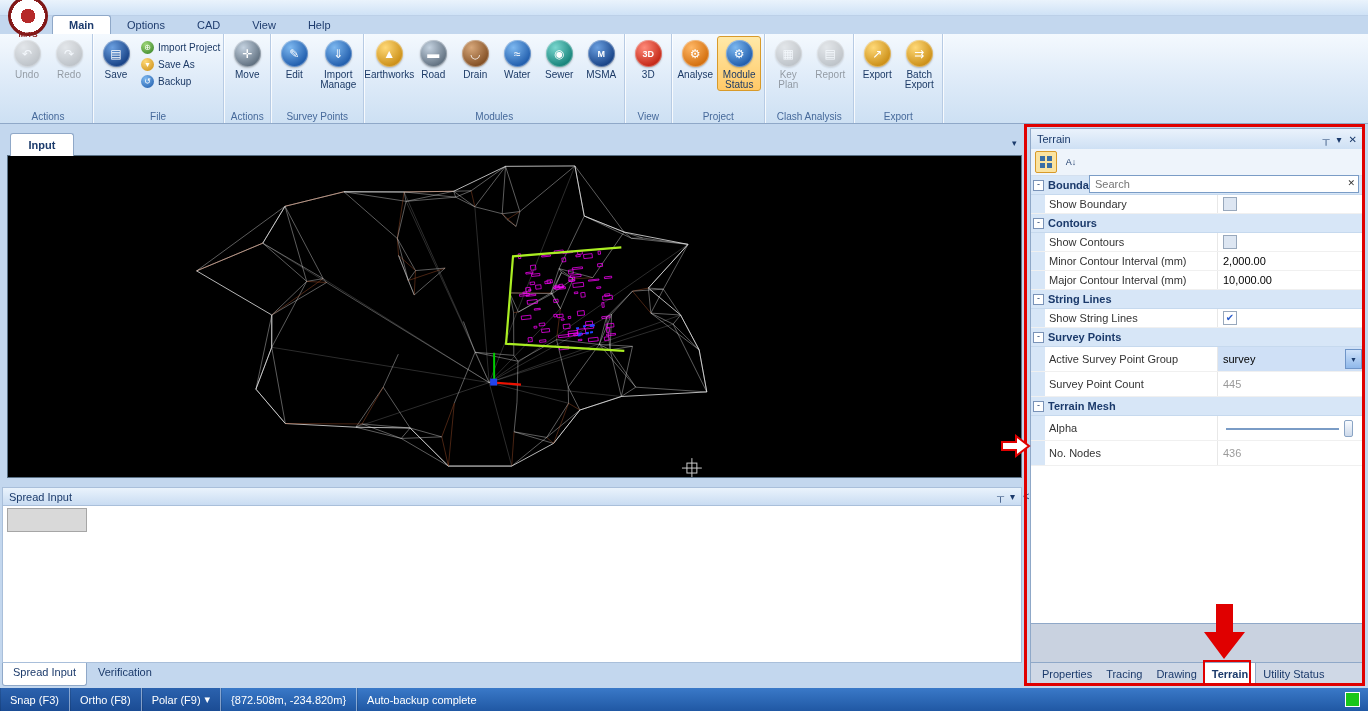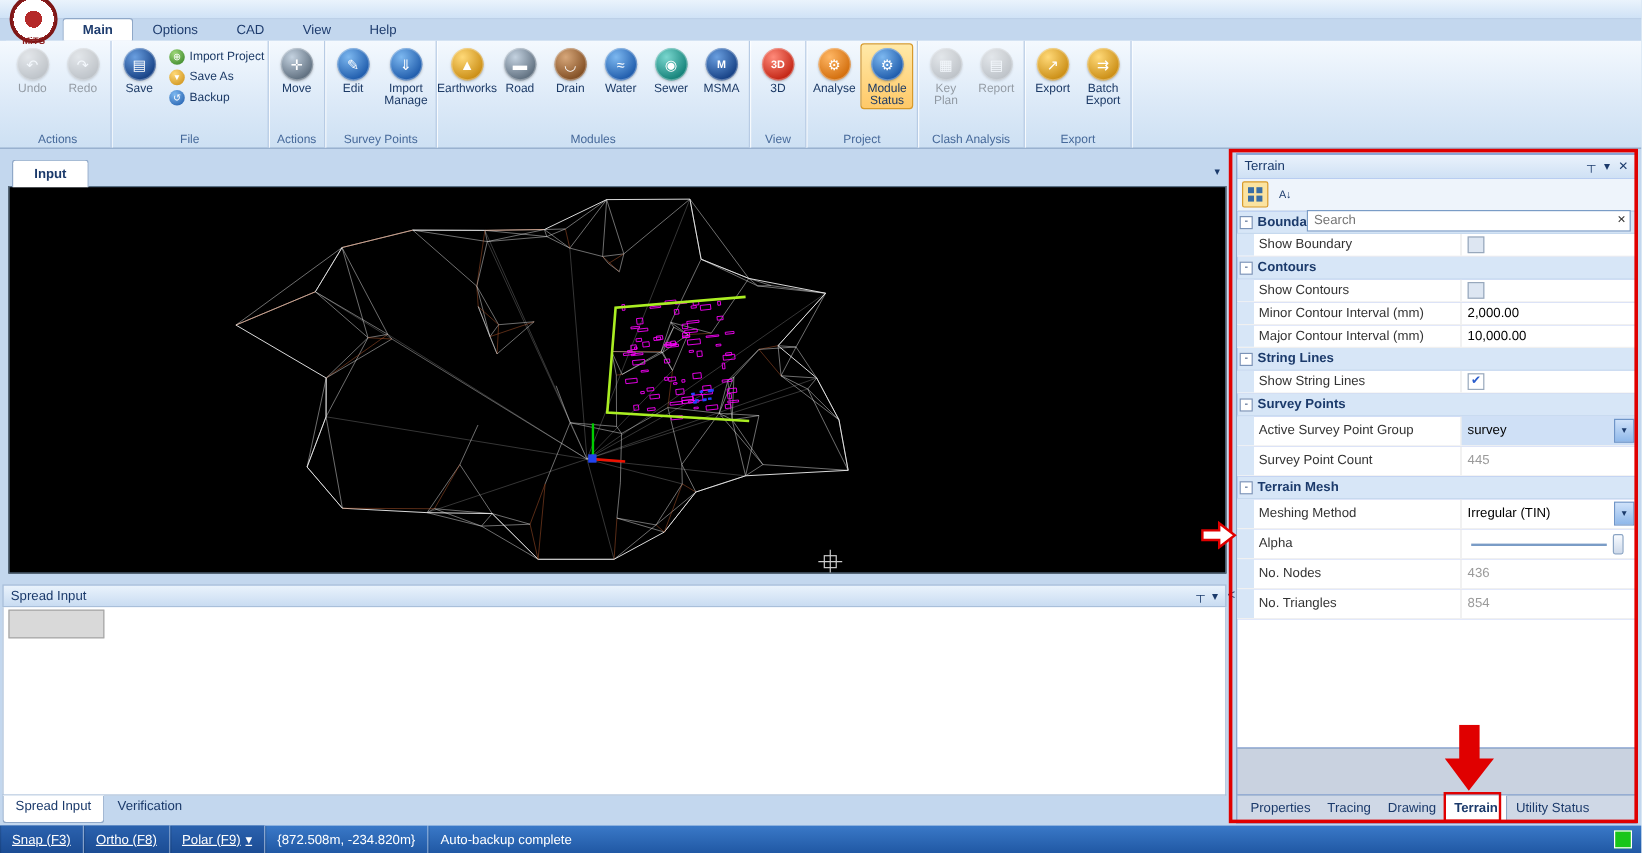--- a/index.html
+++ b/index.html
@@ -75,21 +75,21 @@
   .slider-line{position:absolute;left:8px;right:24px;top:50%;height:2px;background:#7a9cc6;}
   .slider-handle{position:absolute;right:10px;top:4px;width:7px;height:15px;background:linear-gradient(#f8fbff,#cdd9ea);border:1px solid #8aa4c4;border-radius:2px;}
   .rp-filler{flex:1;background:#fff;}
   .rp-desc{height:38px;flex:none;background:#c9d2e0;border-top:1px solid #8fa8c8;}
   .rp-tabs{height:22px;flex:none;background:#cfd8e6;border-top:1px solid #8fa8c8;display:flex;align-items:stretch;padding-left:4px;color:#1b3a6b;}
   .rp-tab{display:flex;align-items:center;padding:0 7px;cursor:default;}
   .rp-tab.active{background:#fff;border:1px solid #8fa8c8;border-top:none;font-weight:bold;}
   
   .statusbar{position:absolute;left:0;bottom:0;width:1368px;height:23px;background:linear-gradient(#3a79c8,#2058a4);display:flex;align-items:stretch;color:#fff;font-size:11px;}
   .seg{display:flex;align-items:center;gap:4px;padding:0 10px;border-right:1px solid rgba(255,255,255,.45);box-shadow:inset 1px 0 0 rgba(0,0,0,.12);}
-  .seg.pressed{background:linear-gradient(#2b62ae,#1b4c94);text-decoration:underline;}
+  .seg.pressed{background:linear-gradient(#2b62ae,#1b4c94);}
   .status-indicator{margin-left:auto;align-self:center;width:13px;height:13px;background:var(--status-green);border:1px solid #fff;margin-right:8px;}
   
   .red-rect{position:absolute;left:1024px;top:124px;width:341px;height:562px;border:3px solid var(--annotation-red);z-index:40;pointer-events:none;box-sizing:border-box;}
   .red-tab-box{position:absolute;left:1203px;top:660px;width:48px;height:25px;border:2px solid var(--annotation-red);z-index:41;pointer-events:none;box-sizing:border-box;}
   .ann-svg{position:absolute;z-index:42;pointer-events:none;}
 </style>
 </head>
 <body>
 
 <div id="app">
@@ -679,46 +679,31 @@
             <span class="gray">445</span>
           </div>
       </div>
 
       <div class="pcat">
         <span class="cbox">-</span>
         <span>Terrain Mesh</span>
       </div>
       <div class="prow tall">
         <div class="pgutter"></div>
-        <div class="pname">Meshing Method</div>
-        <div class="pval">
-          <span>Irregular (TIN)</span>
-          <span class="ddbtn">▼</span>
-        </div>
-      </div>
-      <div class="prow tall">
-        <div class="pgutter"></div>
         <div class="pname">Alpha</div>
         <div class="pval">
           <span class="slider-line"></span>
           <span class="slider-handle"></span>
         </div>
       </div>
       <div class="prow tall">
         <div class="pgutter"></div>
         <div class="pname">No. Nodes</div>
         <div class="pval">
             <span class="gray">436</span>
-          </div>
-      </div>
-      <div class="prow tall">
-        <div class="pgutter"></div>
-        <div class="pname">No. Triangles</div>
-        <div class="pval">
-            <span class="gray">854</span>
           </div>
       </div>
     </div>
 
     <div class="rp-filler"></div>
     <div class="rp-desc"></div>
     <div class="rp-tabs">
       <div class="rp-tab">Properties</div>
       <div class="rp-tab">Tracing</div>
       <div class="rp-tab">Drawing</div>

